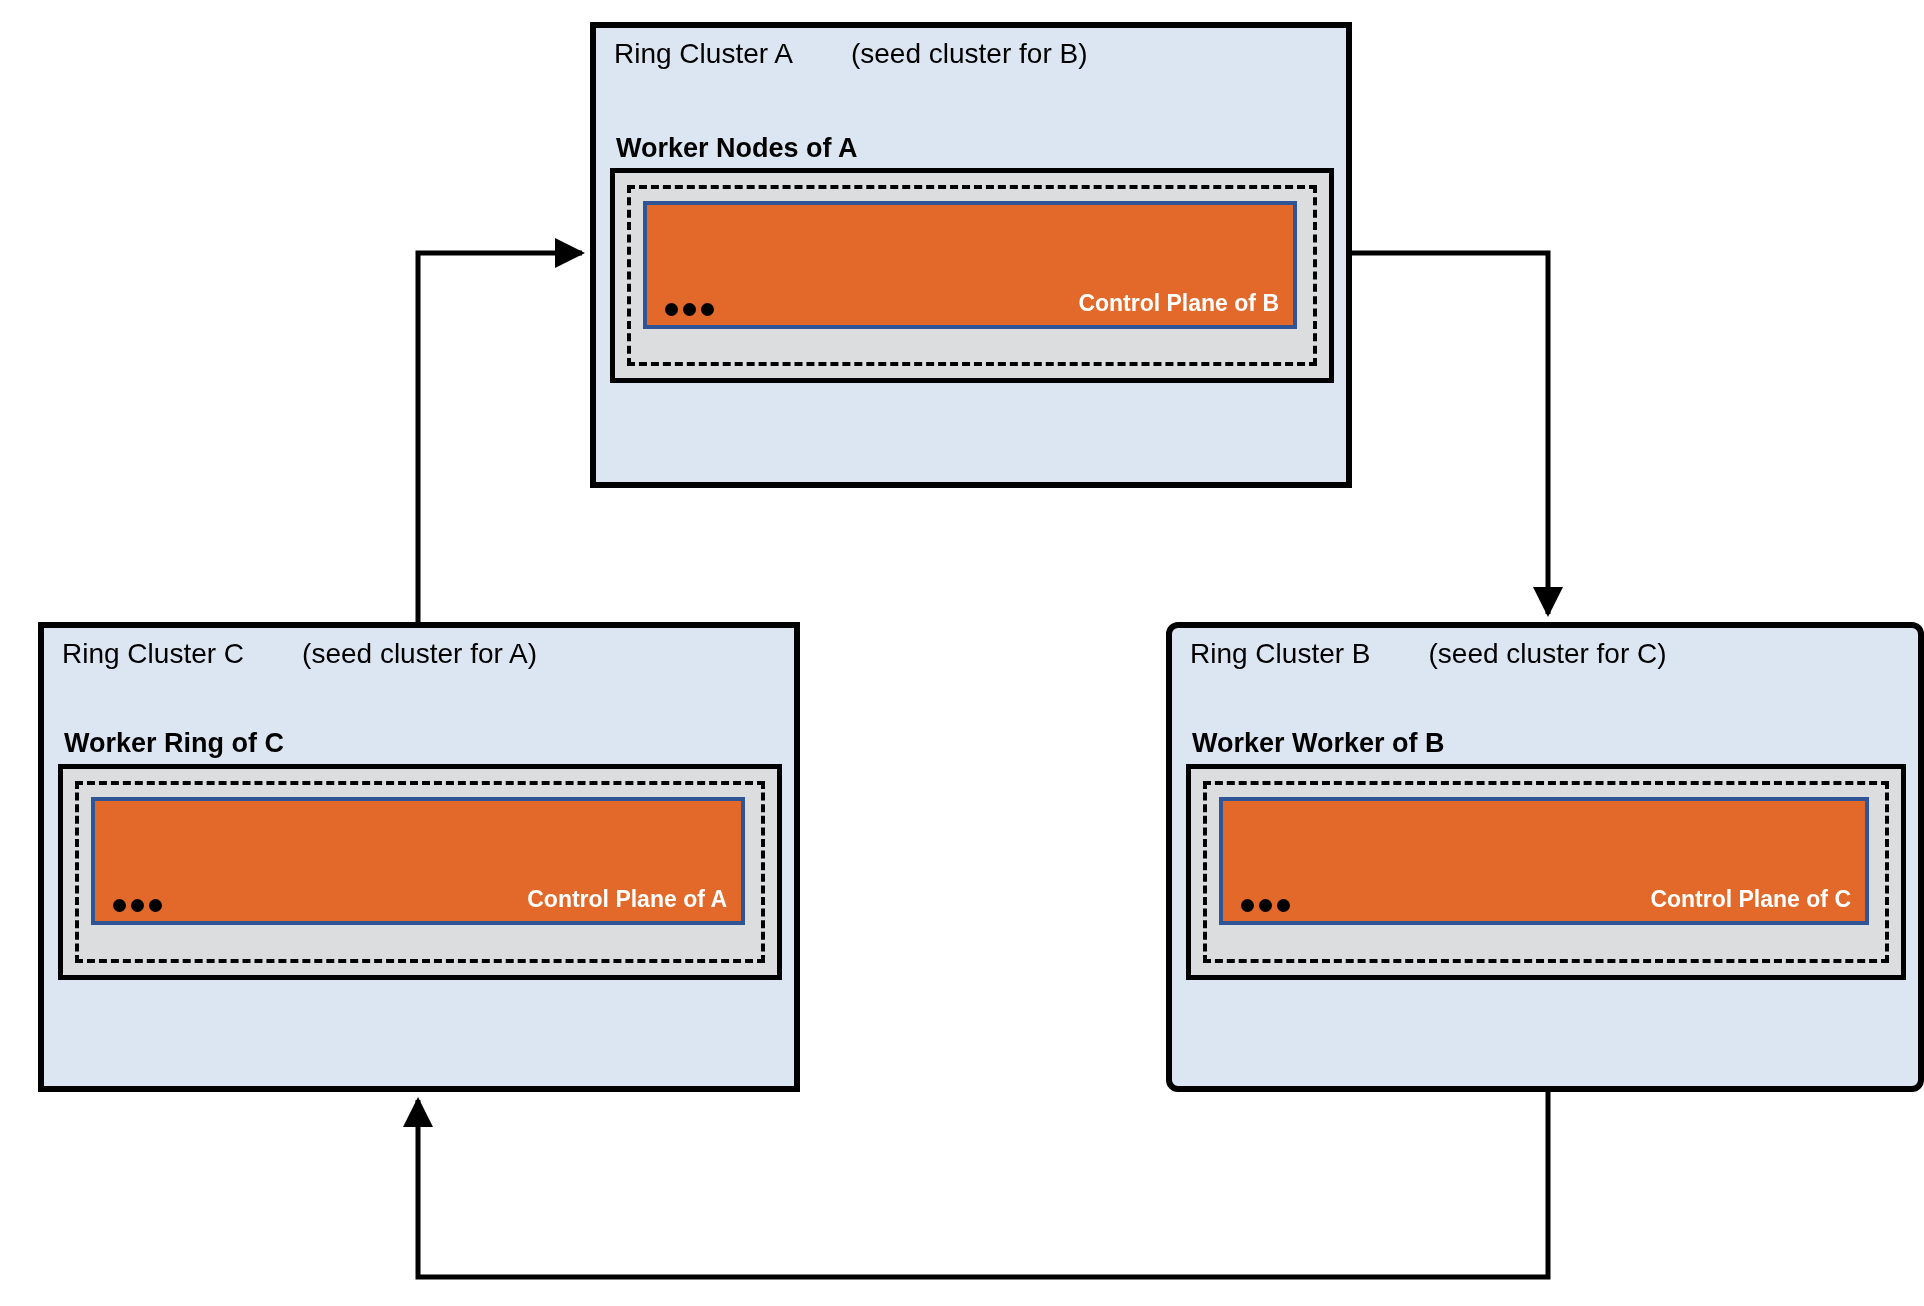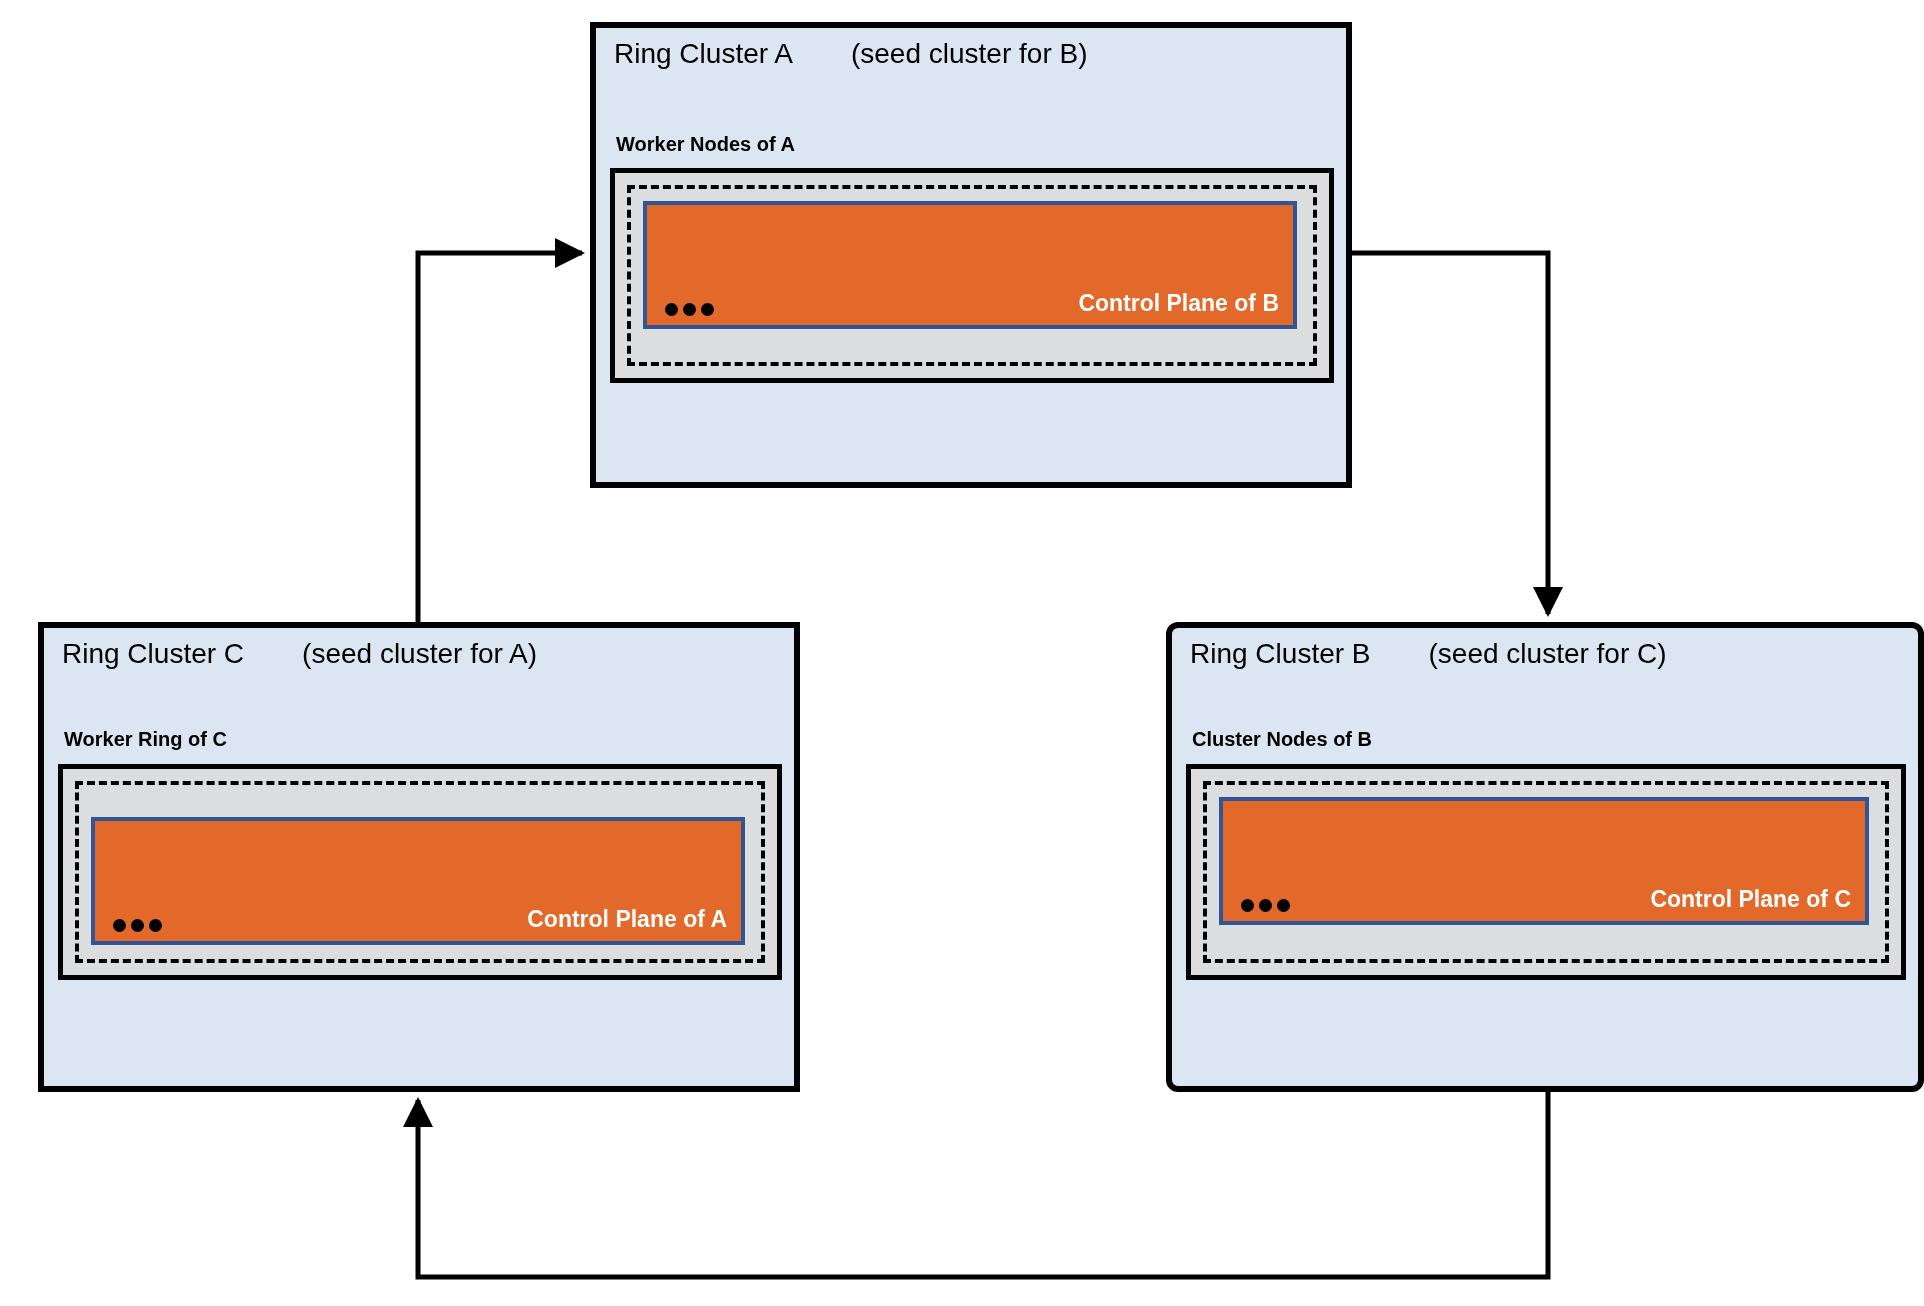--- a/index.html
+++ b/index.html
@@ -22,21 +22,21 @@
     font-size:28px;
     font-weight:400;
     color:#000000;
     letter-spacing:0px;
   }
   .cluster-title .seed{ margin-left:58px; }
 
   .worker-label{
     position:absolute;
     left:20px;
-    font-size:20px;
+    font-size:27px;
     font-weight:bold;
     color:#000000;
     white-space:nowrap;
   }
 
   
   .worker-box{
     position:absolute;
     background:#dcdddf;
     border:5px solid #000000;
@@ -83,21 +83,21 @@
   
   #cluster-a{ left:590px; top:22px; width:762px; height:466px; }
   #cluster-a .worker-label{ top:105px; }
   #cluster-a .worker-box{ left:14px; top:140px; width:724px; height:215px; }
   #cluster-a .control-plane{ left:28px; top:28px; width:654px; height:128px; }
 
   
   #cluster-c{ left:38px; top:622px; width:762px; height:470px; }
   #cluster-c .worker-label{ top:100px; }
   #cluster-c .worker-box{ left:14px; top:136px; width:724px; height:216px; }
-  #cluster-c .control-plane{ left:28px; top:28px; width:654px; height:128px;margin-top:20px; }
+  #cluster-c .control-plane{ left:28px; top:28px; width:654px; height:128px; }
 
   
   #cluster-b{ left:1166px; top:622px; width:758px; height:470px;border-radius:12px; }
   #cluster-b .worker-label{ top:100px; }
   #cluster-b .worker-box{ left:14px; top:136px; width:720px; height:216px;text-align:center; }
   #cluster-b .control-plane{ left:28px; top:28px; width:650px; height:128px; }
 </style>
 </head>
 <body>
 
@@ -155,21 +155,21 @@
         <div class="cp-label">Control Plane of A</div>
       </div>
     </div>
   </div>
 
   <div id="cluster-b" class="cluster">
     <div class="cluster-title">
       <span>Ring Cluster B</span><span class="seed">(seed cluster for C)</span>
     </div>
 
-    <div class="worker-label">Cluster Nodes of B</div>
+    <div class="worker-label">Worker Worker of B</div>
 
     <div class="worker-box">
       <div class="dashed-box"></div>
       <div class="control-plane">
         <div class="dots">
           <i></i>
             <i></i>
             <i></i>
         </div>
         <div class="cp-label">Control Plane of C</div>

